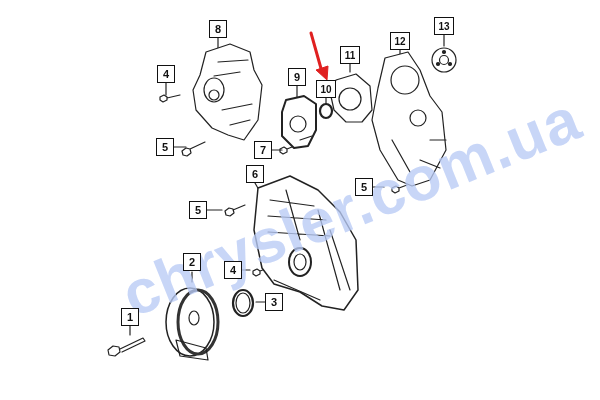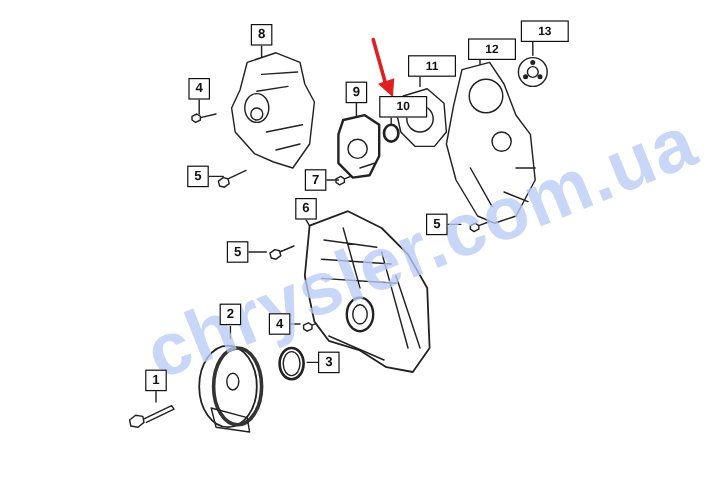--- a/index.html
+++ b/index.html
@@ -3,21 +3,21 @@
 <meta charset="utf-8">
 <style>
   html, body { margin:0; padding:0; background:#ffffff; }
   body { width:600px; height:400px; position:relative; overflow:hidden; font-family:"Liberation Sans", sans-serif; }
   .stage { position:absolute; left:0; top:0; width:600px; height:400px; }
   .callout {
     position:absolute; width:18px; height:18px; border:1.6px solid #111; background:#fff;
     font-family:"Liberation Sans", sans-serif; font-weight:bold; font-size:11px; color:#111;
     display:flex; align-items:center; justify-content:center; box-sizing:border-box; z-index:5;
   }
-  .callout.wide { width:40px; font-size:10px; }
+  .callout.wide { width:20px; font-size:10px; }
   .watermark {
     position:absolute; left:100px; top:150px; z-index:4;
     font-family:"Liberation Sans", sans-serif; font-weight:bold; font-size:62px;
     color:#b9cbf6; opacity:0.78; transform:rotate(-22deg); transform-origin:left top;
     letter-spacing:1px; white-space:nowrap; pointer-events:none;
   }
 </style>
 </head>
 <body>
 

